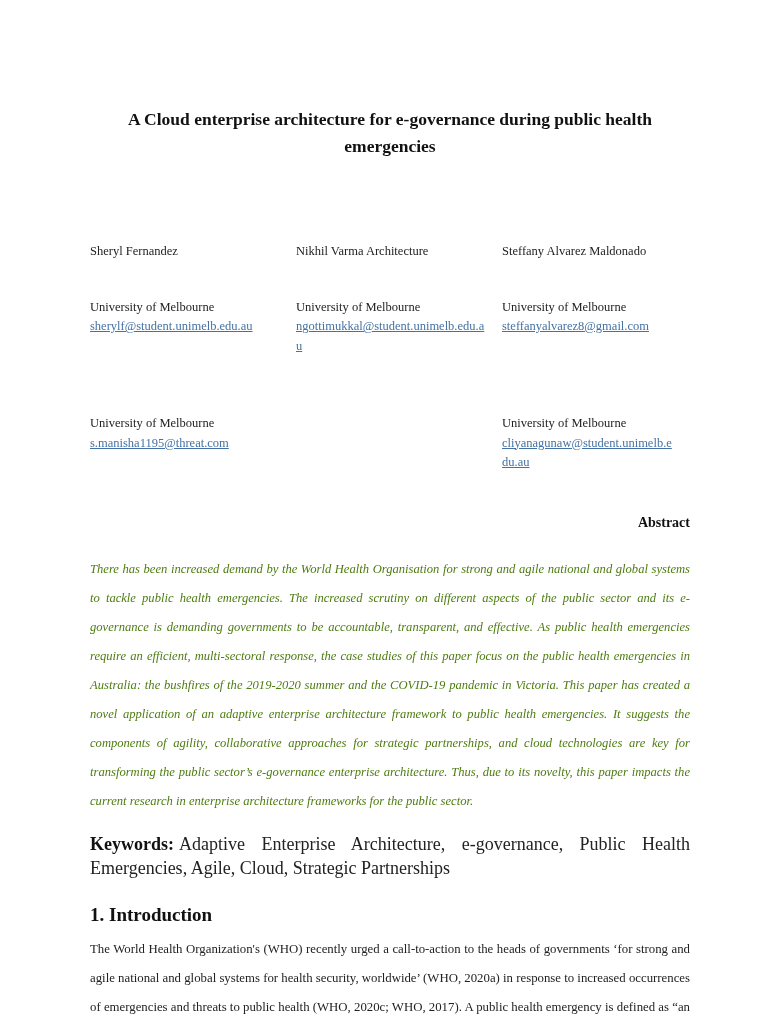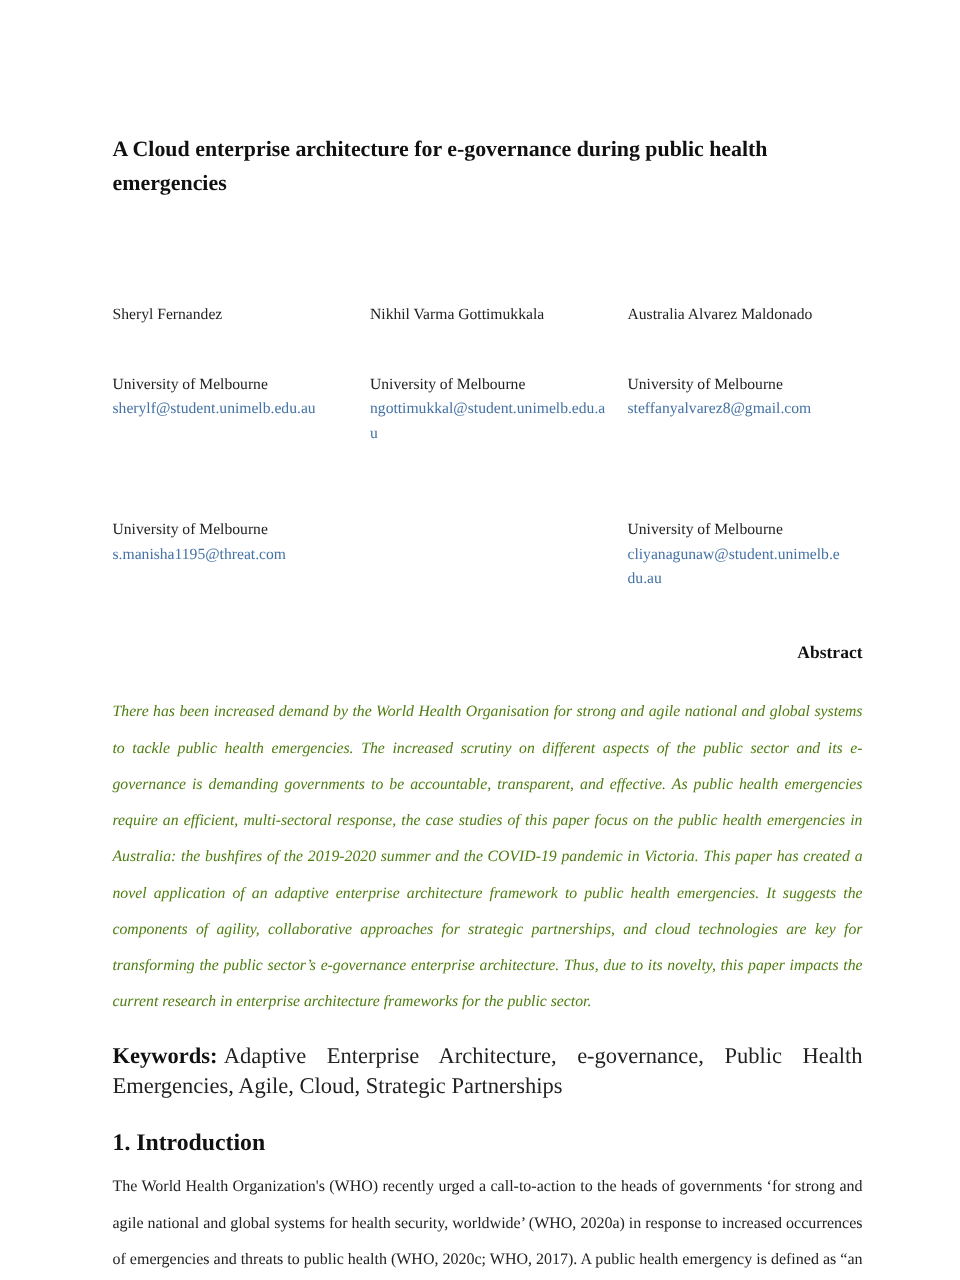--- a/index.html
+++ b/index.html
@@ -15,35 +15,37 @@
     width: 768px;
     height: 1024px;
     background: #ffffff;
     padding-left: 90px;
     padding-right: 78px;
   }
   .title {
     margin-top: 106px;
     font-size: 17.5px;
     font-weight: bold;
+    text-align: center;
     line-height: 27px;
     color: #111111;
   }
   .authors {
     margin-top: 46px;
     display: grid;
     grid-template-columns: 206px 206px 188px;
     row-gap: 22px;
     font-size: 12.5px;
     line-height: 19.5px;
   }
   .author { padding-right: 14px; }
   .a-name, .a-aff { color: #222222; margin-top: 36px; }
   .a-email {
     color: #4472a4;
+    text-decoration: underline;
     word-break: break-all;
     cursor: pointer;
     display: inline;
   }
   .abs-head {
     margin-top: 42px;
     text-align: right;
     font-size: 14px;
     font-weight: bold;
     color: #111111;
@@ -87,27 +89,27 @@
 
   <div class="authors">
 
     <div class="author">
       <div class="a-name">Sheryl Fernandez</div>
       <div class="a-aff">University of Melbourne</div>
       <a class="a-email">sherylf@student.unimelb.edu.au</a>
     </div>
 
     <div class="author">
-      <div class="a-name">Nikhil Varma Gottimukkala</div>
+      <div class="a-name">Nikhil Varma Architecture</div>
       <div class="a-aff">University of Melbourne</div>
       <a class="a-email">ngottimukkal@student.unimelb.edu.au</a>
     </div>
 
     <div class="author">
-      <div class="a-name">Australia Alvarez Maldonado</div>
+      <div class="a-name">Steffany Alvarez Maldonado</div>
       <div class="a-aff">University of Melbourne</div>
       <a class="a-email">steffanyalvarez8@gmail.com</a>
     </div>
 
     <div class="author">
       <div class="a-aff">University of Melbourne</div>
       <a class="a-email">s.manisha1195@threat.com</a>
     </div>
 
     <div class="author"></div>

